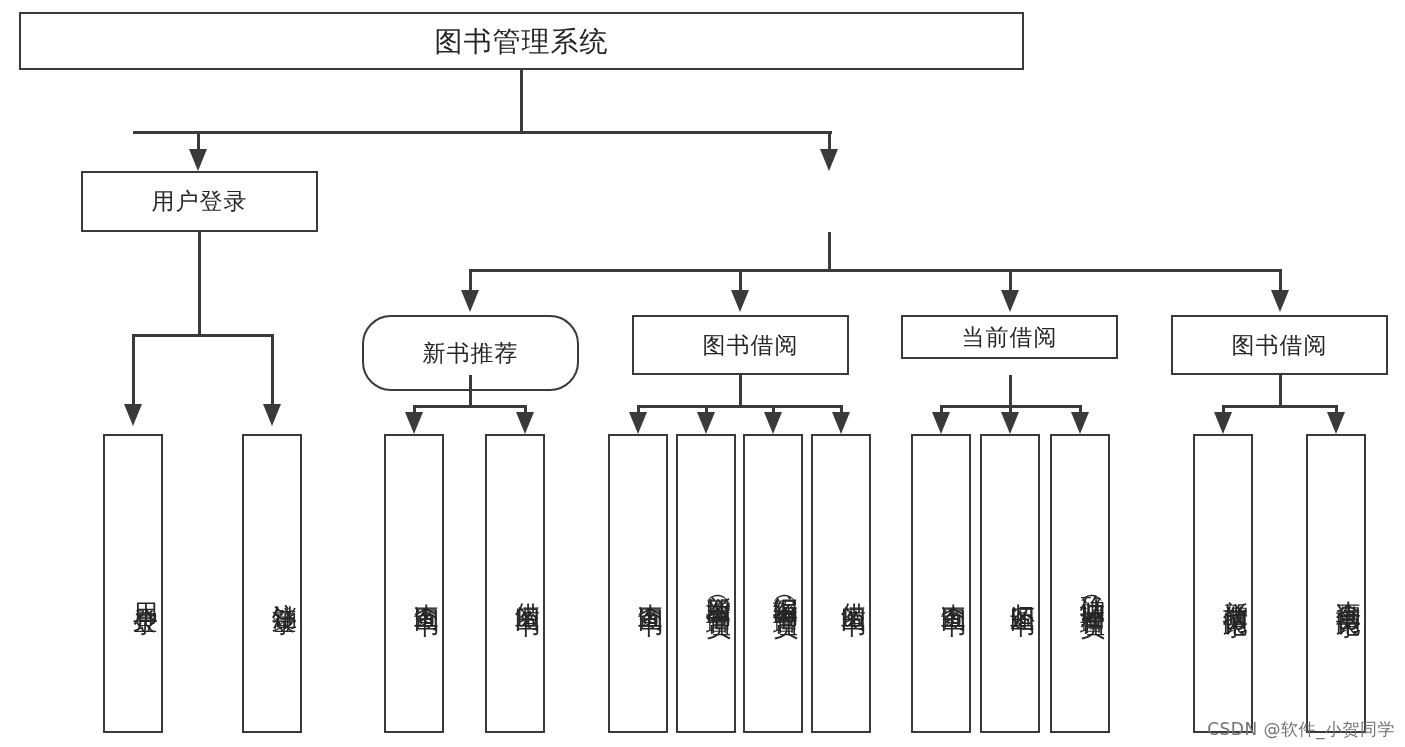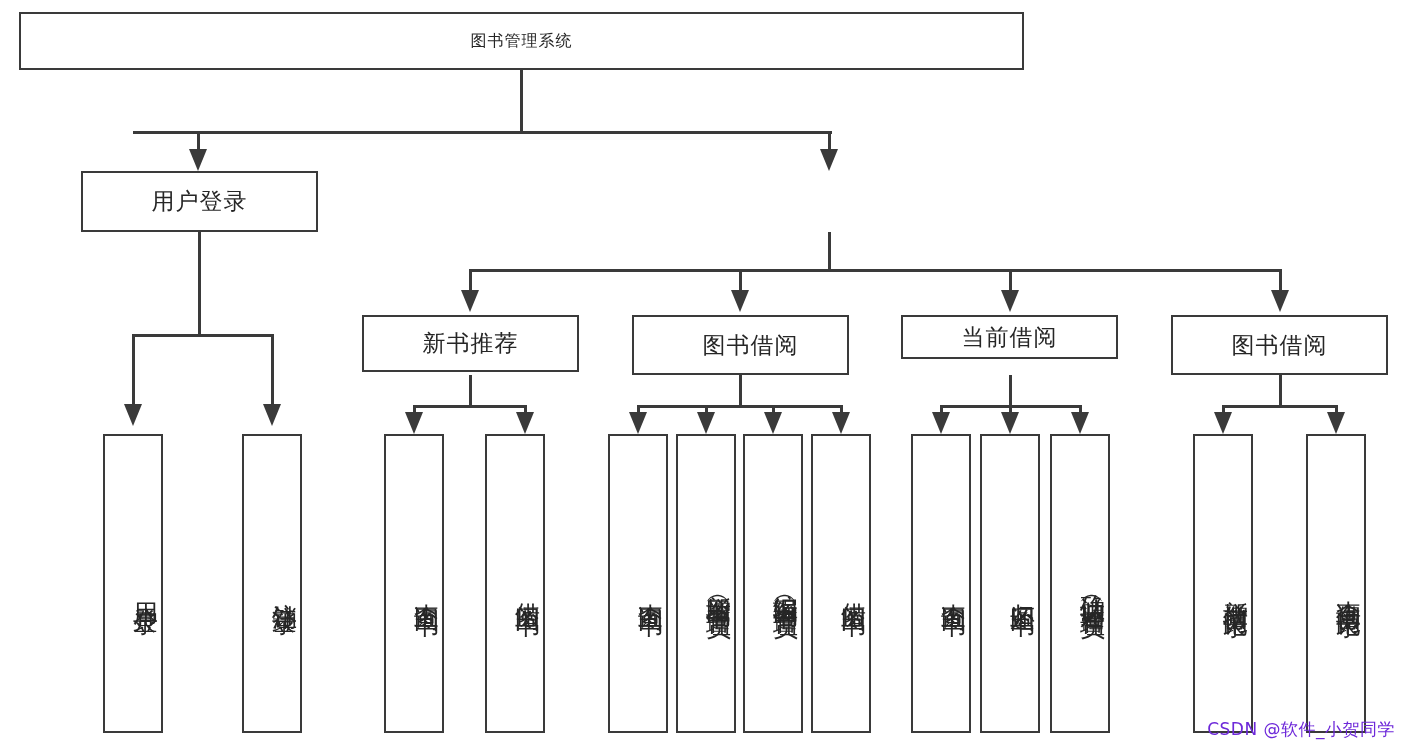--- a/index.html
+++ b/index.html
@@ -28,21 +28,21 @@
     justify-content: center;
     color: #262626;
     line-height: 1.25;
   }
   .node.horiz {
     font-size: 23px;
     letter-spacing: 1px;
     white-space: nowrap;
   }
   .node.root {
-    font-size: 16px;
+    font-size: 28px;
   }
   
   .node.vert {
     writing-mode: vertical-rl;
     text-orientation: upright;
     font-size: 25px;
     letter-spacing: 3px;
     padding-top: 10px;
     align-items: flex-start;
     justify-content: center;
@@ -69,21 +69,21 @@
     border-left: 9px solid transparent;
     border-right: 9px solid transparent;
     border-top: 22px solid #3a3a3a;
   }
   
   #watermark {
     position: absolute;
     right: 10px;
     bottom: 6px;
     font-size: 17px;
-    color: #6d28d9;
+    color: #737373;
     white-space: nowrap;
     letter-spacing: 0.5px;
   }
 </style>
 </head>
 <body>
 
 <div id="canvas">
 
   <div class="node root horiz" style="left:19px; top:12px; width:1005px; height:58px;">
@@ -120,21 +120,21 @@
 
   <div class="vline" style="left:739px; top:269px; height:23px;"></div>
   <div class="arrow" style="left:731px; top:290px;"></div>
 
   <div class="vline" style="left:1009px; top:269px; height:23px;"></div>
   <div class="arrow" style="left:1001px; top:290px;"></div>
 
   <div class="vline" style="left:1279px; top:269px; height:23px;"></div>
   <div class="arrow" style="left:1271px; top:290px;"></div>
 
-  <div class="node horiz" style="left:362px; top:315px; width:217px; height:57px;">
+  <div class="node horiz" style="left:362px; top:315px; width:217px; height:76px;border-radius:29px;">
     <span class="label">新书推荐</span>
   </div>
 
   <div class="node horiz" style="left:632px; top:315px; width:217px; height:60px;padding-left:20px;">
     <span class="label">图书借阅</span>
   </div>
 
   <div class="node horiz" style="left:901px; top:315px; width:217px; height:44px;">
     <span class="label">当前借阅</span>
   </div>

